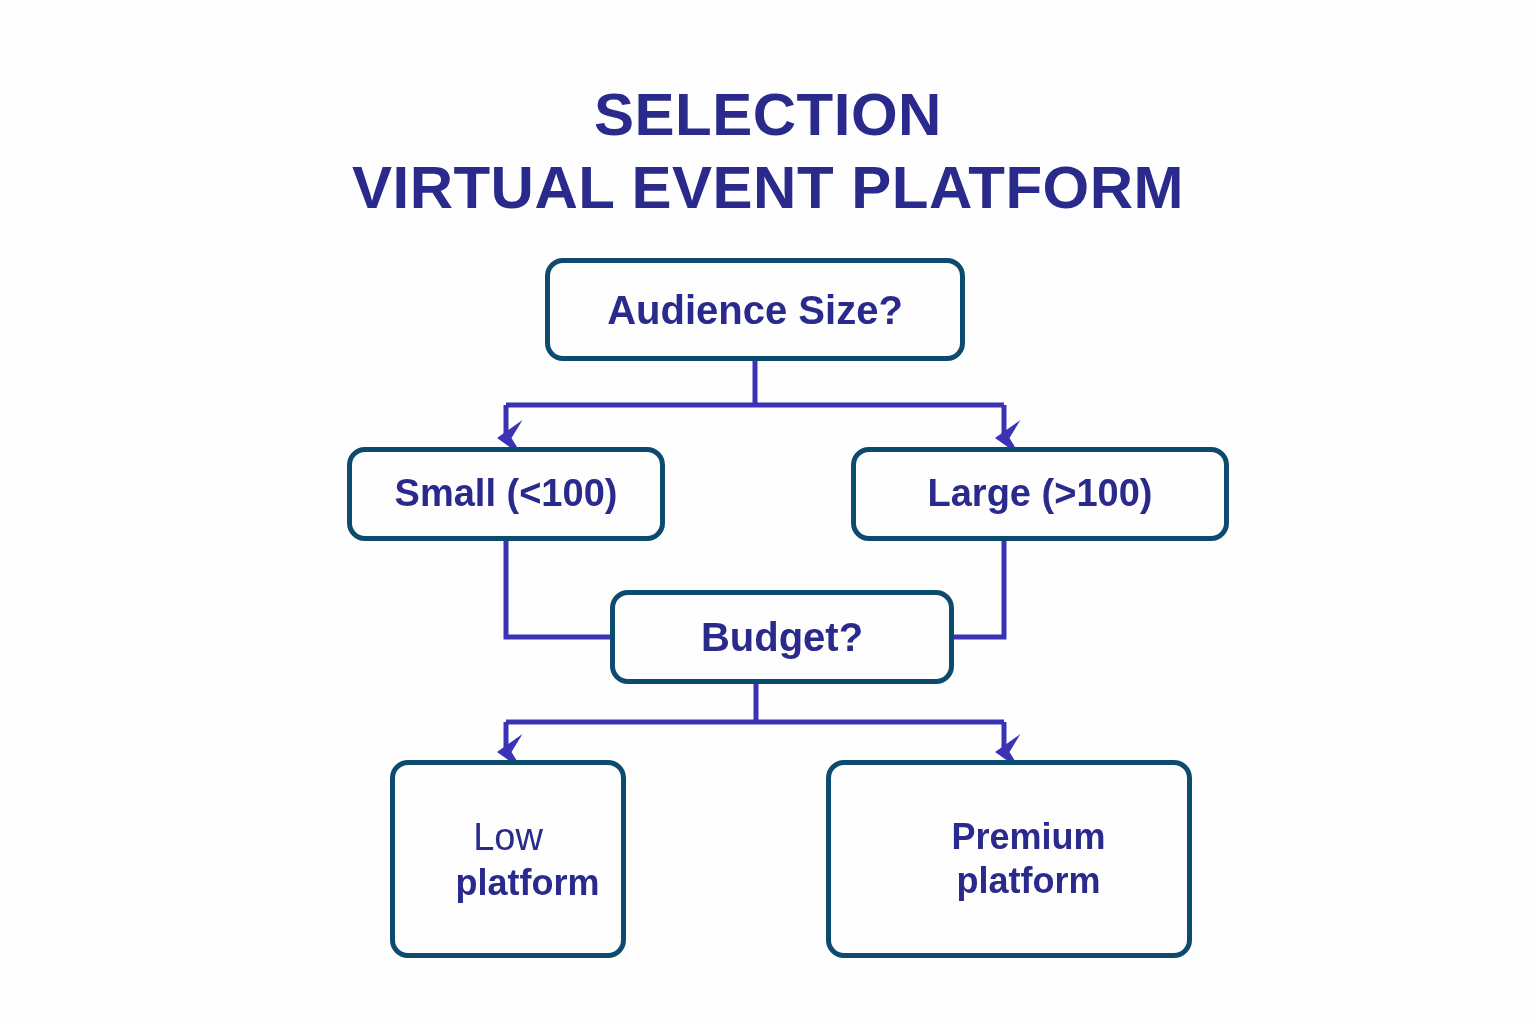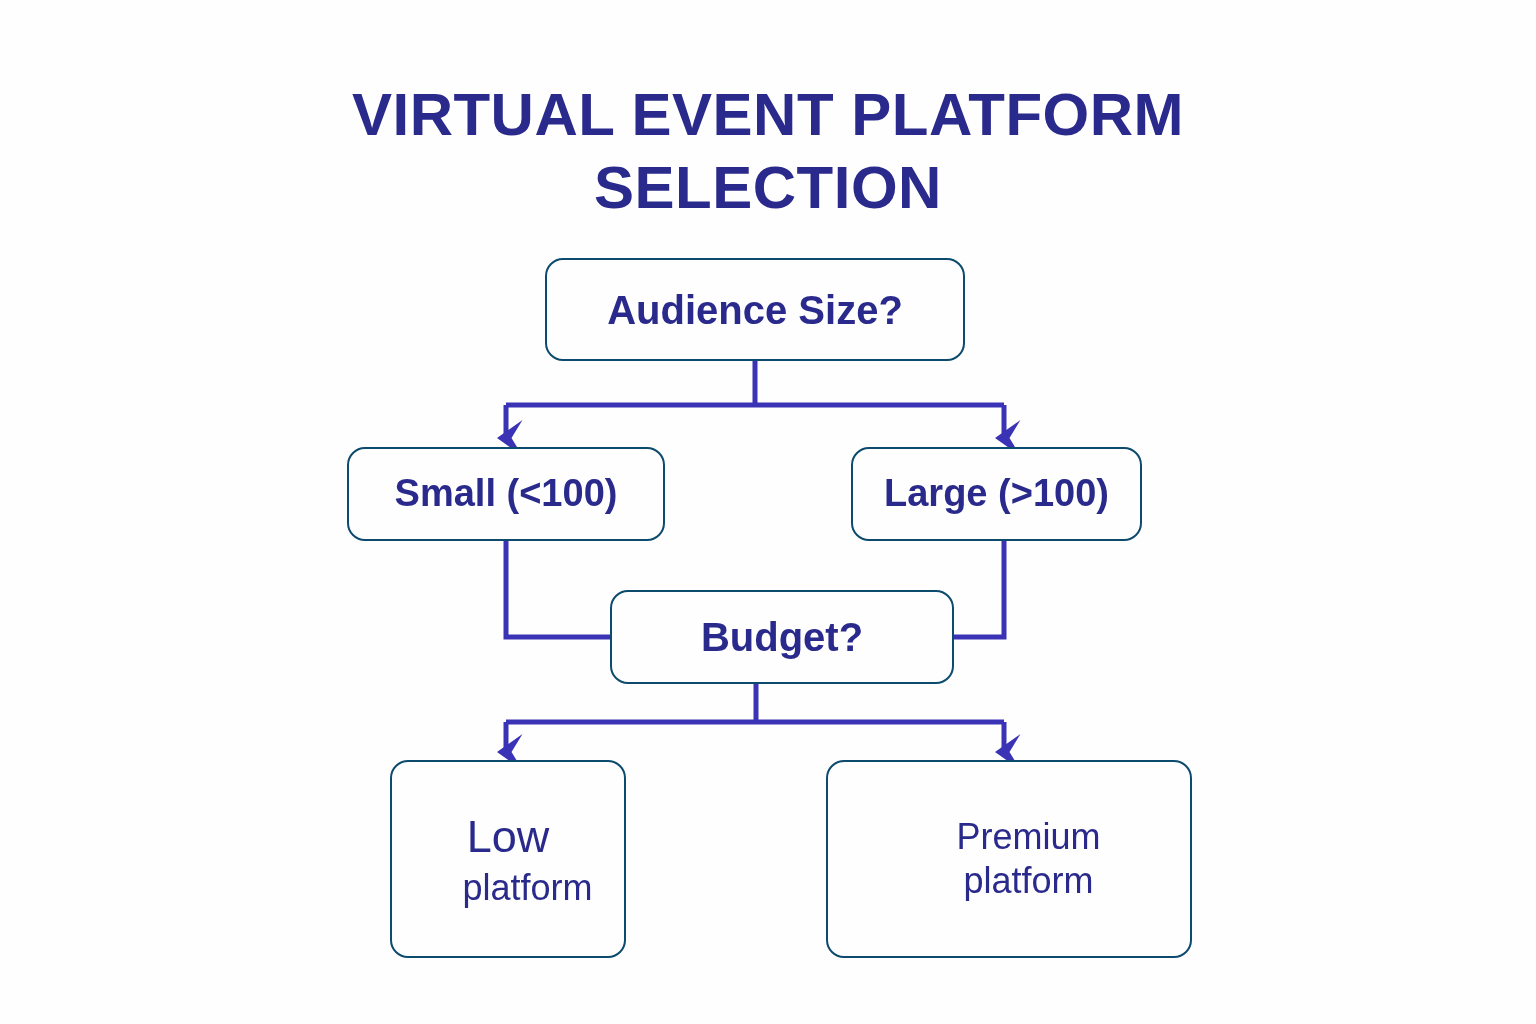--- a/index.html
+++ b/index.html
@@ -39,21 +39,21 @@
     top: 0;
     width: 1536px;
     height: 1024px;
     pointer-events: none;
   }
 
   
   .node {
     position: absolute;
     box-sizing: border-box;
-    border: 2px solid #0c4a6e;
+    border: 5px solid #0c4a6e;
     border-radius: 18px;
     background: #fefefe;
     display: flex;
     flex-direction: column;
     align-items: center;
     justify-content: center;
     color: #2a2a8c;
     text-align: center;
   }
   .node .label {
@@ -69,48 +69,48 @@
     line-height: 1.1;
   }
   .node-branch .label {
     font-size: 38px;
     font-weight: bold;
     line-height: 1.1;
   }
 
   
   .node-outcome .label-lead {
-    font-size: 45px;
+    font-size: 38px;
     font-weight: normal;
     line-height: 1.28;
   }
   .node-outcome .label-body {
     font-size: 36px;
-    font-weight: normal;
+    font-weight: bold;
     line-height: 1.22;
     padding-left: 39px;
   }
   .node-outcome .label-body .l { display: block; }
 
   
   #node-audience  { left: 545px; top: 258px; width: 420px; height: 103px; }
   #node-small     { left: 347px; top: 447px; width: 318px; height: 94px; align-items: flex-end; }
-  #node-large     { left: 851px; top: 447px; width: 291px; height: 94px; }
+  #node-large     { left: 851px; top: 447px; width: 378px; height: 94px; }
   #node-budget    { left: 610px; top: 590px; width: 344px; height: 94px; }
   #node-low       { left: 390px; top: 760px; width: 236px; height: 198px; }
   #node-premium   { left: 826px; top: 760px; width: 366px; height: 198px; }
 </style>
 </head>
 <body>
 
 <div id="canvas">
 
   <div id="title">
+    <span class="line">SELECTION</span>
     <span class="line">VIRTUAL EVENT PLATFORM</span>
-    <span class="line">SELECTION</span>
   </div>
 
   <svg id="connectors" viewBox="0 0 1536 1024" xmlns="http://www.w3.org/2000/svg">
     <defs>
       <marker id="arrowhead" markerWidth="9" markerHeight="9" refX="4.2" refY="4.2" orient="auto" markerUnits="strokeWidth">
         <path d="M 0.6 0.9 L 4.2 6.0 L 7.8 0.9 L 4.2 3.1 Z" fill="#3b33b5"></path>
       </marker>
     </defs>
 
     <g fill="none" stroke="#3b33b5" stroke-width="5" stroke-linecap="butt" stroke-linejoin="miter">

